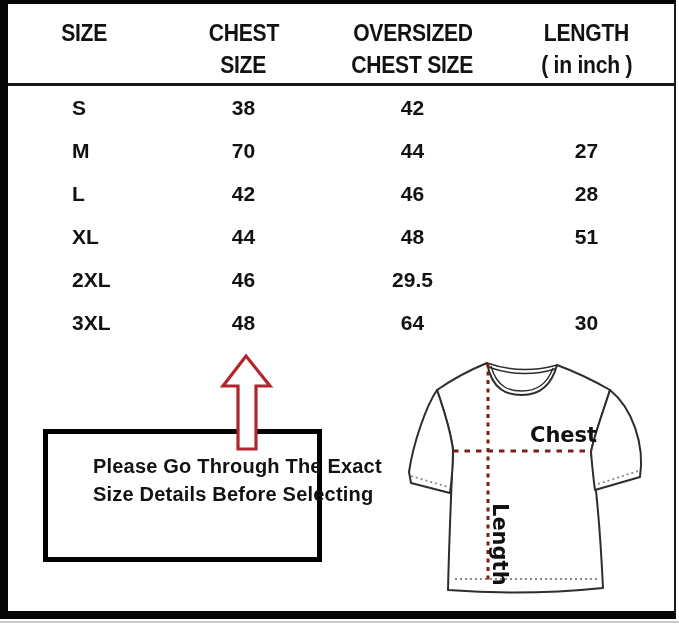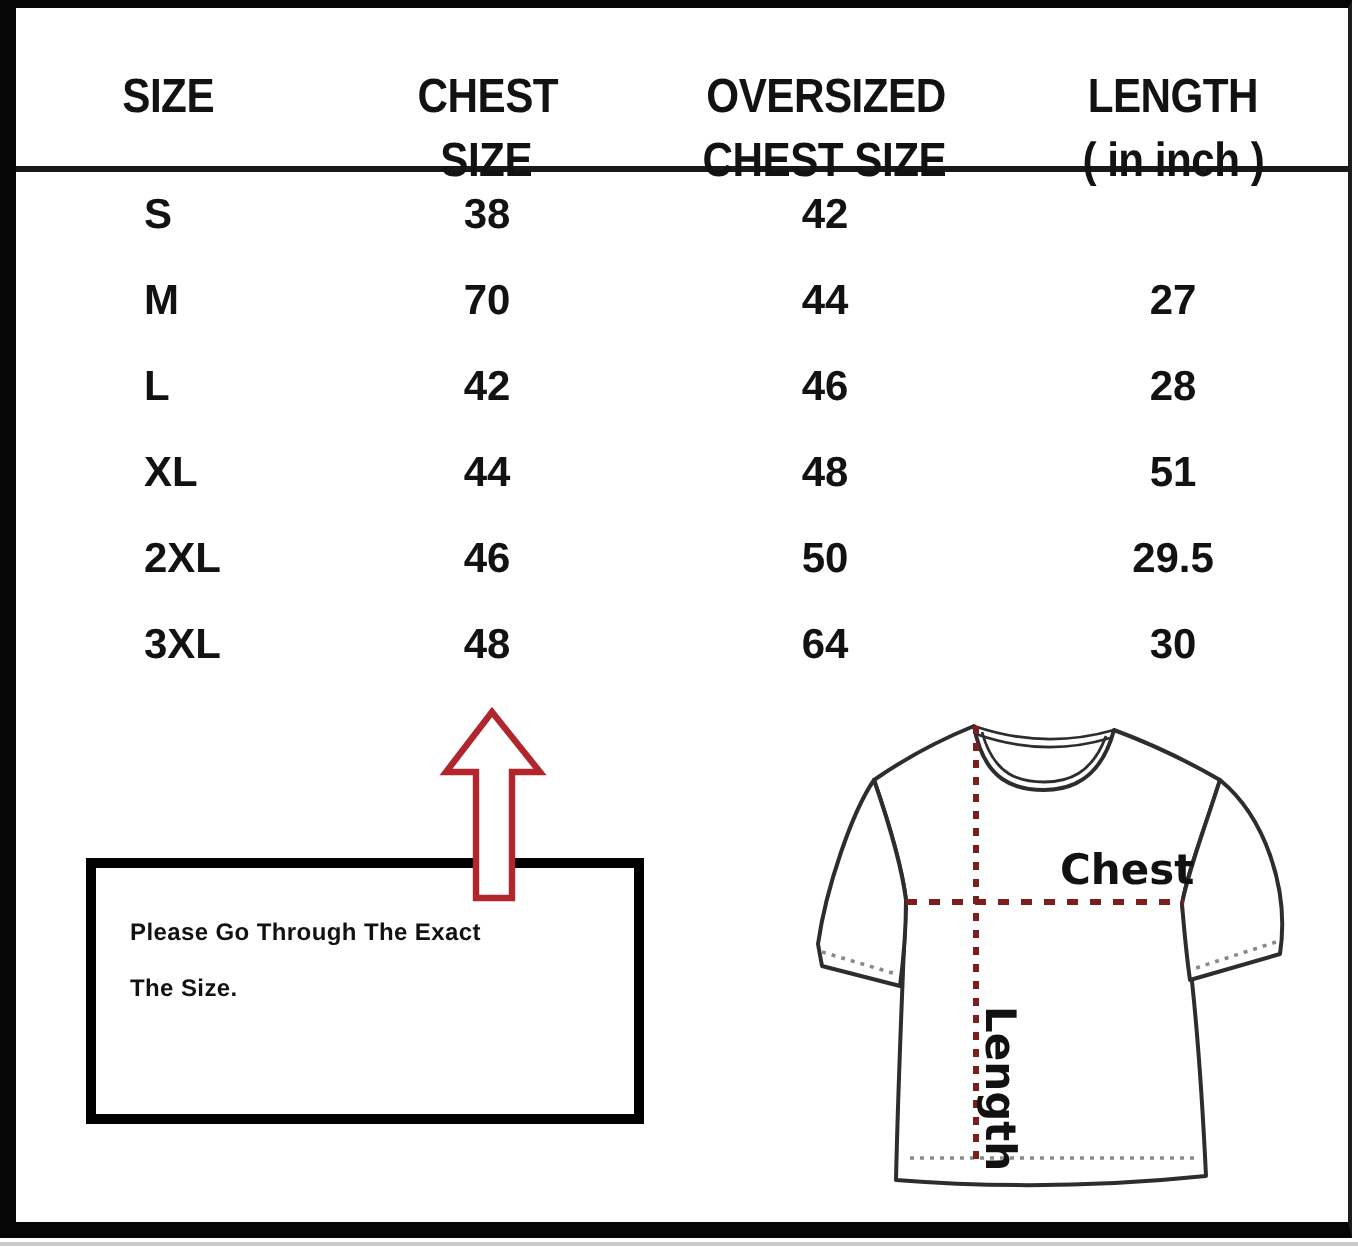--- a/index.html
+++ b/index.html
@@ -10,32 +10,32 @@
   .frame{
     position:absolute;left:0;top:0;width:676px;height:619px;box-sizing:border-box;
     border-left:8px solid #060606;border-top:4px solid #060606;
     border-right:2px solid #1c1c1c;border-bottom:8px solid #060606;
   }
   .gray-strip{position:absolute;left:0;top:621px;width:679px;height:2px;background:#c9c9c9;}
   
   .size-table{position:absolute;left:8px;top:4px;width:666px;}
   .hdr-row,.data-row{display:grid;grid-template-columns:153px 165px 173px 175px;}
   .hdr-row{height:79px;}
-  .hdr-cell{text-align:center;padding-top:29px;font-weight:700;font-size:24px;}
+  .hdr-cell{text-align:center;padding-top:13px;font-weight:700;font-size:24px;}
   .hl{height:32px;line-height:32px;}
   .cond{display:inline-block;transform:scaleX(0.88);transform-origin:50% 50%;letter-spacing:-0.3px;white-space:nowrap;}
   .sep{height:3px;background:#191919;}
   .data-row{height:43px;align-items:center;text-align:center;font-size:21px;font-weight:700;}
   .data-row .c0{text-align:left;padding-left:64px;}
   
   .notice{
     position:absolute;left:43px;top:429px;width:279px;height:133px;box-sizing:border-box;
     border:5px solid #000;background:#fff;padding:19px 0 0 17px;z-index:2;
   }
-  .notice-line{font-size:12px;font-weight:700;line-height:27.5px;letter-spacing:0.2px;white-space:nowrap;}
+  .notice-line{font-size:20px;font-weight:700;line-height:27.5px;letter-spacing:0.2px;white-space:nowrap;margin-left:28px;}
   
   .arrow{position:absolute;left:219px;top:353px;z-index:3;}
   .shirt{position:absolute;left:398px;top:346px;z-index:1;}
   .svg-label{font-family:"DejaVu Sans","Liberation Sans",sans-serif;font-weight:600;fill:#111;}
 </style>
 </head>
 <body>
 
 <div class="stage">
 
@@ -83,34 +83,33 @@
     </div>
     <div class="data-row">
       <div class="c0">XL</div>
       <div>44</div>
       <div>48</div>
       <div>51</div>
     </div>
     <div class="data-row">
       <div class="c0">2XL</div>
       <div>46</div>
-      <div>50</div>
       <div>29.5</div>
     </div>
     <div class="data-row">
       <div class="c0">3XL</div>
       <div>48</div>
       <div>64</div>
       <div>30</div>
     </div>
   </div>
 
   <div class="notice">
     <div class="notice-line">Please Go Through The Exact</div>
-    <div class="notice-line">The Size.</div>
+    <div class="notice-line">Size Details Before Selecting</div>
   </div>
 
   <svg class="arrow" width="56" height="100" viewBox="0 0 56 100">
     <polygon points="27,3 51,33 37,33 37,96 19,96 19,33 4,33" fill="#ffffff" stroke="#b1262c" stroke-width="3.2" stroke-linejoin="miter"></polygon>
   </svg>
 
   <svg class="shirt" width="260" height="258" viewBox="0 0 260 258">
 
     <path d="M89,17 Q62,28 39,44 C48,70 53,88 55,104 C53,150 51,200 50,244
              Q127,250 205,242 C203,200 200,150 193,106 C196,90 203,72 212,44

